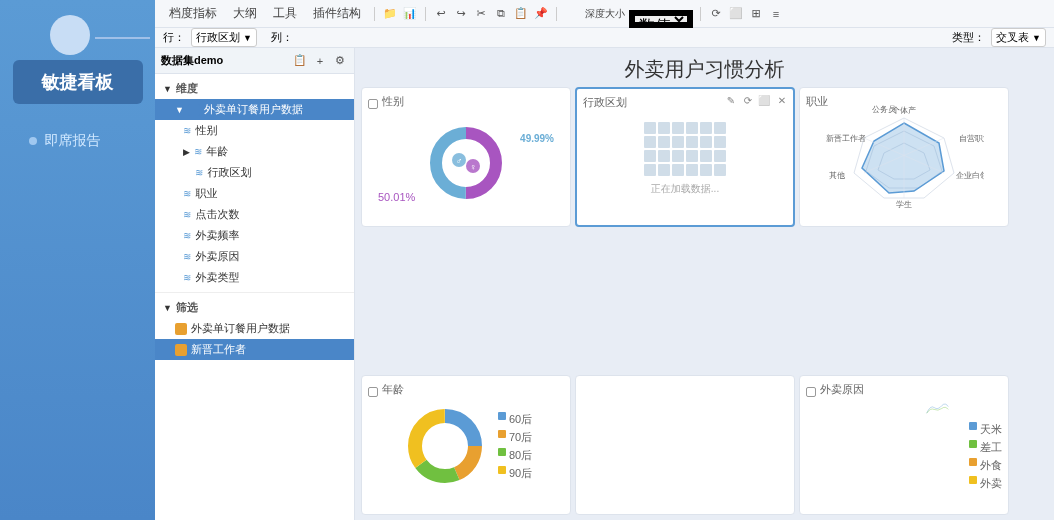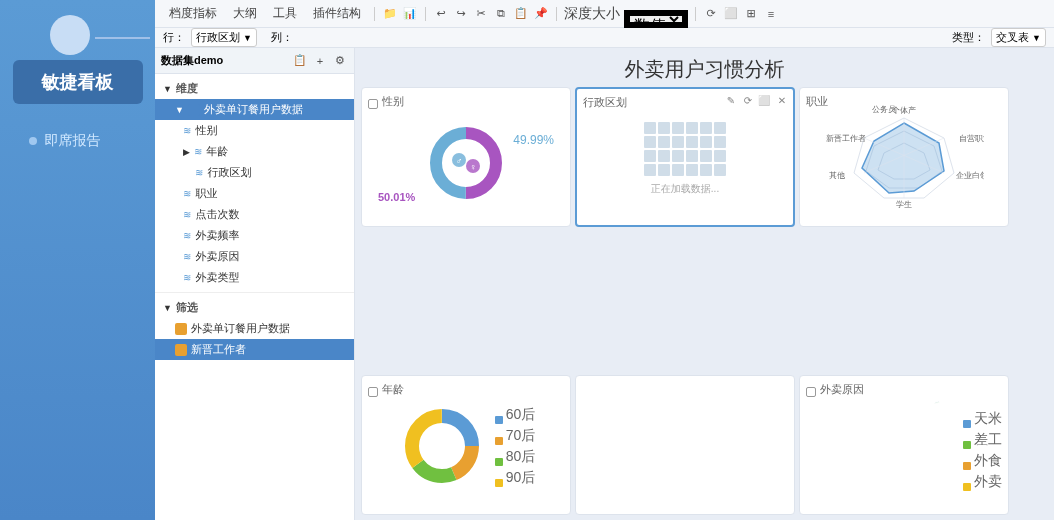--- a/index.html
+++ b/index.html
@@ -271,23 +271,23 @@
       justify-content: center;
     }
     .age-legend {
       display: flex;
       flex-direction: column;
       gap: 3px;
       margin-left: 8px;
     }
     .legend-item {
       display: flex;
-      align-items: flex-end;
+      align-items: flex-start;
       gap: 3px;
-      font-size: 14px;
+      font-size: 11px;
       color: #666;
     }
     .legend-dot {
       width: 8px;
       height: 8px;
       border-radius: 1px;
     }
 
     
     ::-webkit-scrollbar { width: 4px; }
@@ -329,21 +329,21 @@
     <span class="toolbar-icon">📁</span>
     <span class="toolbar-icon">📊</span>
     <div class="toolbar-sep"></div>
     <span class="toolbar-icon">↩</span>
     <span class="toolbar-icon">↪</span>
     <span class="toolbar-icon">✂</span>
     <span class="toolbar-icon">⧉</span>
     <span class="toolbar-icon">📋</span>
     <span class="toolbar-icon">📌</span>
     <div class="toolbar-sep"></div>
-    <span style="font-size:14px; color:#444;">深度大小</span>
+    <span style="font-size:10px; color:#444;margin-left:21px;">深度大小</span>
     <select style="font-size:16px; height:18px; border:6px solid #000000;margin-top:11px;">
       <option>数值</option>
     </select>
     <div class="toolbar-sep"></div>
     <span class="toolbar-icon">⟳</span>
     <span class="toolbar-icon">⬜</span>
     <span class="toolbar-icon">⊞</span>
     <span class="toolbar-icon">≡</span>
   </div>
 
@@ -458,22 +458,22 @@
                   <circle cx="45" cy="45" r="30" fill="none" stroke="#a855c0" stroke-width="12" stroke-dasharray="94.3 94.3" stroke-dashoffset="0" transform="rotate(-90 45 45)"></circle>
 
                   <circle cx="45" cy="45" r="30" fill="none" stroke="#6baed6" stroke-width="12" stroke-dasharray="94.2 94.4" stroke-dashoffset="-94.3" transform="rotate(-90 45 45)"></circle>
 
                   <circle cx="38" cy="42" r="7" fill="#6baed6" opacity="0.8"></circle>
                   <text x="38" y="46" text-anchor="middle" fill="#fff" font-size="9">♂</text>
 
                   <circle cx="52" cy="48" r="7" fill="#a855c0" opacity="0.8"></circle>
                   <text x="52" y="52" text-anchor="middle" fill="#fff" font-size="9">♀</text>
                 </svg>
-                <div style="position:absolute; right:10px; top:20px; font-size:12px; color:#6baed6; font-weight:normal;text-align:right;">49.99%</div>
-                <div style="position:absolute; left:10px; bottom:10px; font-size:11px; color:#a855c0; font-weight:bold;">50.01%</div>
+                <div style="position:absolute; right:10px; top:20px; font-size:10px; color:#6baed6; font-weight:bold;text-align:right;">49.99%</div>
+                <div style="position:absolute; left:10px; bottom:10px; font-size:11px; color:#a855c0; font-weight:normal;">50.01%</div>
               </div>
             </div>
 
             <div class="chart-card region-chart">
               <div style="display:flex; align-items:center; justify-content:space-between;">
                 <span class="chart-card-title">行政区划</span>
                 <div class="region-toolbar">
                   <span class="region-toolbar-btn">✎</span>
                   <span class="region-toolbar-btn">⟳</span>
                   <span class="region-toolbar-btn">⬜</span>

